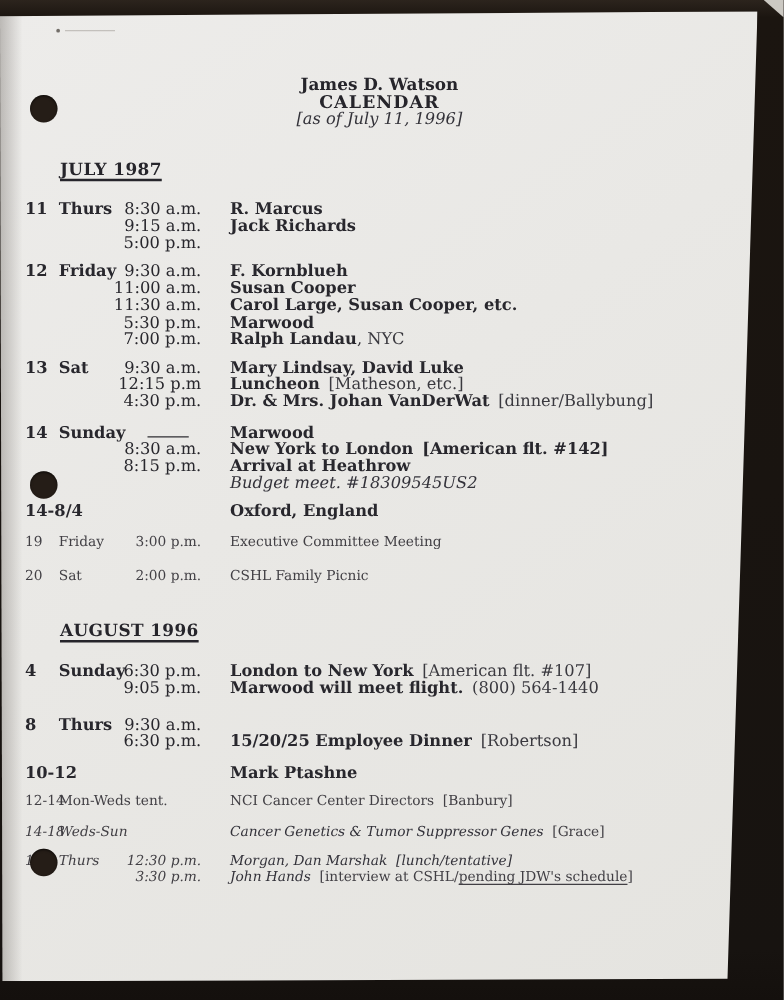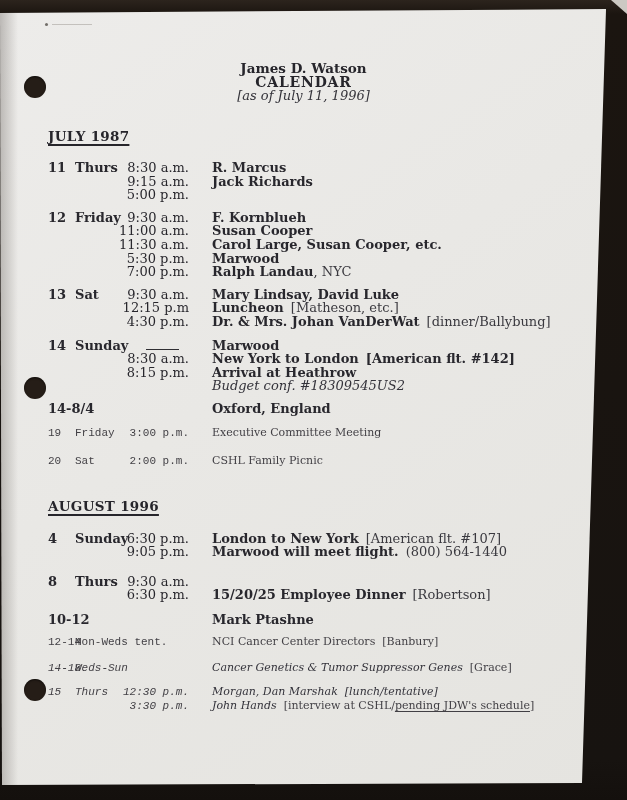--- a/index.html
+++ b/index.html
@@ -53,30 +53,30 @@
   .sec-0 .events .event:nth-child(5){margin-bottom:10px;}
   .sec-0 .events .event:nth-child(6){margin-bottom:14px;}
   .sec-1 .events .event:nth-child(1){margin-bottom:16px;}
   .sec-1 .events .event:nth-child(2){margin-bottom:11px;}
   .sec-1 .events .event:nth-child(4){margin-bottom:12px;}
   .sec-1 .events .event:nth-child(5){margin-bottom:10px;}
 
   .line{
     display:grid;
     grid-template-columns:27px 48px 66px 1fr;
-    padding-left:48px;
+    padding-left:20px;
     align-items:baseline;
   }
   .event.lg .line{font-size:13px;line-height:13.6px;}
   .event.sm .line{font-size:11px;line-height:13px;color:#413f44;}
   .c{white-space:nowrap;}
   .c.day{font-weight:700;}
   .c.dayname{font-weight:700;}
   .c.time{font-weight:400;display:flex;justify-content:flex-end;}
-  .event.sm .c.day,.event.sm .c.dayname,.event.sm .c.time{font-weight:400;font-family:Liberation Mono, monospace;}
+  .event.sm .c.day,.event.sm .c.dayname,.event.sm .c.time{font-weight:400;}
   .event.it .c.day,.event.it .c.dayname,.event.it .c.time{font-style:italic;}
   .c.desc{padding-left:23px;}
   .time-blank{
     display:inline-block;width:33px;height:11px;margin-right:10px;
     border-bottom:1.8px solid #2f2e33;align-self:flex-end;
   }
   .seg-b{font-weight:700;}
   .seg-r{font-weight:400;}
   .event.lg .seg-r{color:#3a393f;}
   .seg-i{font-style:italic;font-weight:400;color:#33323a;}
@@ -194,21 +194,21 @@
             <div class="line">
               <span class="c day"></span>
               <span class="c dayname"></span>
               <span class="c time">8:15 p.m.</span>
               <span class="c desc"><span class="seg-b">Arrival at Heathrow</span></span>
             </div>
             <div class="line">
               <span class="c day"></span>
               <span class="c dayname"></span>
               <span class="c time"></span>
-              <span class="c desc"><span class="seg-i">Budget conf. #18309545US2</span></span>
+              <span class="c desc"><span class="seg-i">Budget meet. #18309545US2</span></span>
             </div>
           </div>
           <div class="event lg">
             <div class="line">
               <span class="c day">14-8/4</span>
               <span class="c dayname"></span>
               <span class="c time"></span>
               <span class="c desc"><span class="seg-b">Oxford, England</span></span>
             </div>
           </div>

